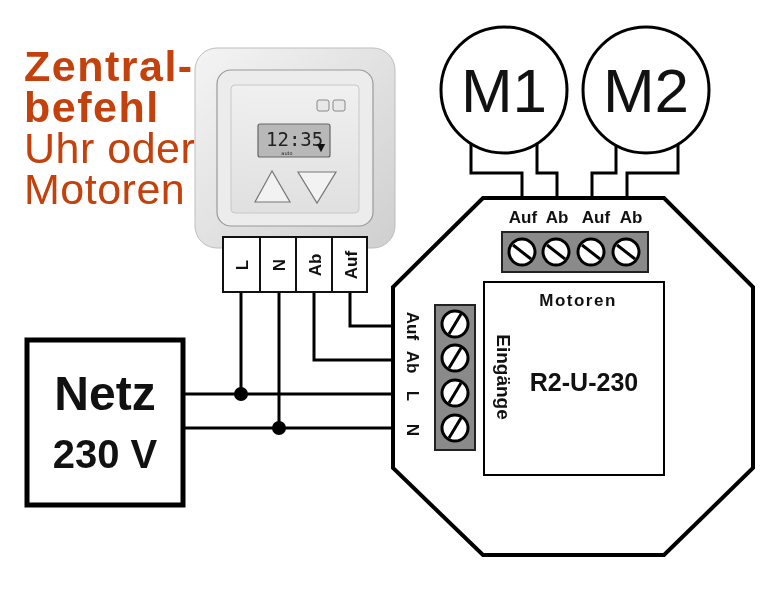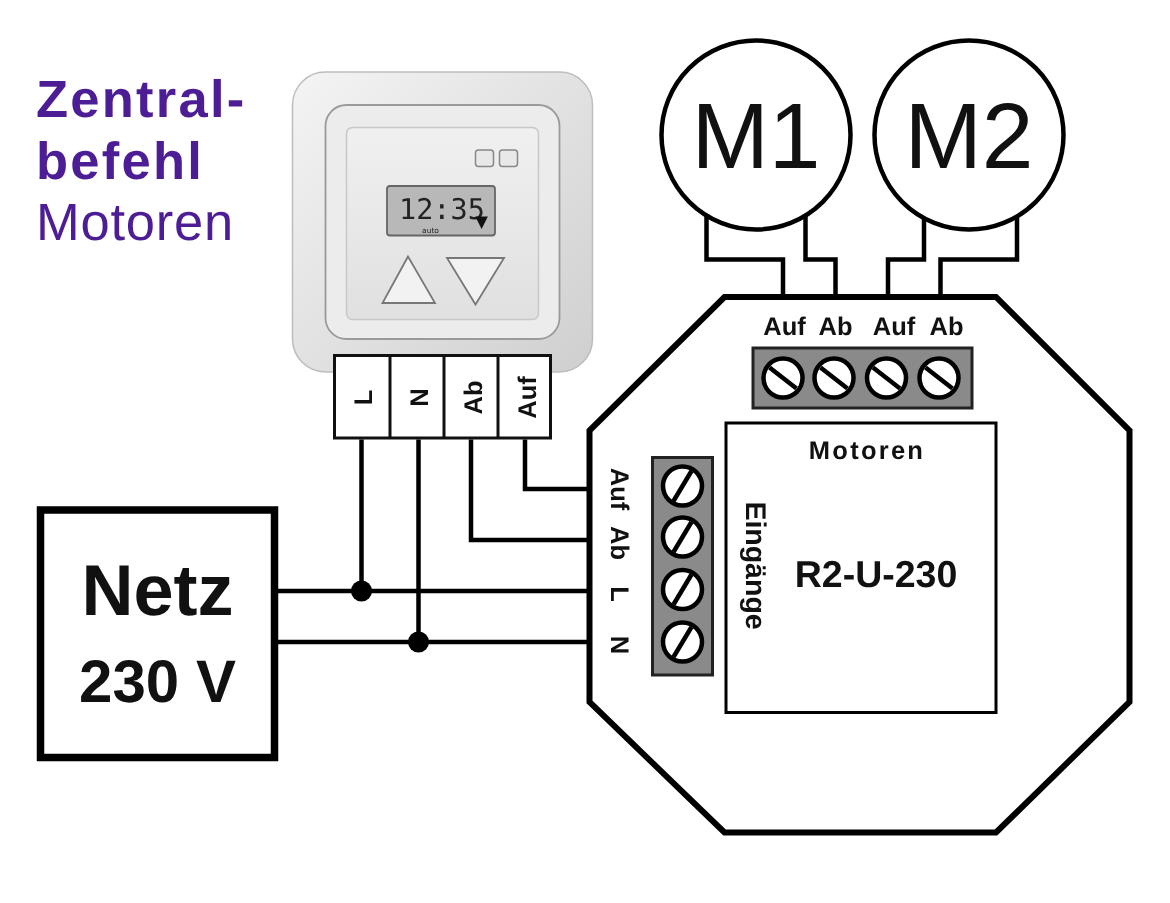--- a/index.html
+++ b/index.html
@@ -1,26 +1,27 @@
 <!DOCTYPE html>
 <html><head>
 <meta charset="utf-8">
 <style>
   html, body { margin:0; padding:0; background:#ffffff; }
   body { width:780px; height:602px; position:relative; overflow:hidden; font-family:"Liberation Sans", sans-serif; }
   svg { position:absolute; left:0; top:0; }
-  .side-text { position:absolute; left:24px; top:46px; font-family:"Liberation Sans", sans-serif; font-size:35px; line-height:41px; color:#4c1d95; letter-spacing:0.5px; }
+  .side-text { position:absolute; left:24px; top:46px; font-family:"Liberation Sans", sans-serif; font-size:43px; line-height:41px; color:#c2410c; letter-spacing:0.5px; }
   .side-text .bold { font-weight:bold; letter-spacing:1.5px; }
 </style>
 </head>
 <body>
 
 <div class="side-text">
   <div class="bold">Zentral-</div>
   <div class="bold">befehl</div>
+  <div>Uhr oder</div>
   <div>Motoren</div>
 </div>
 
 <svg width="780" height="602" viewBox="0 0 780 602">
   <defs>
     <linearGradient id="frameGrad" x1="0" y1="0" x2="1" y2="1">
       <stop offset="0" stop-color="#f4f4f4"></stop>
       <stop offset="1" stop-color="#cfcfcf"></stop>
     </linearGradient>
     <linearGradient id="plateGrad" x1="0" y1="0" x2="0" y2="1">

